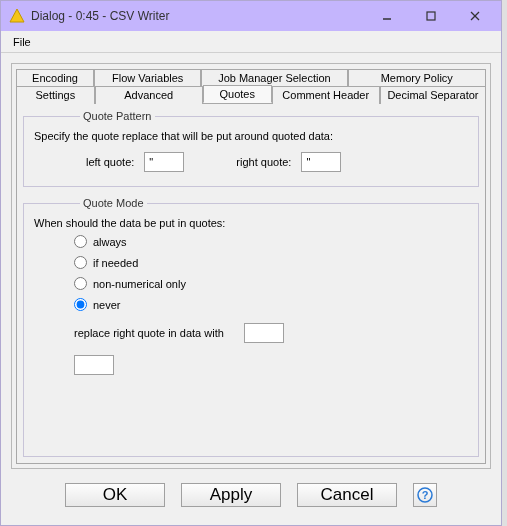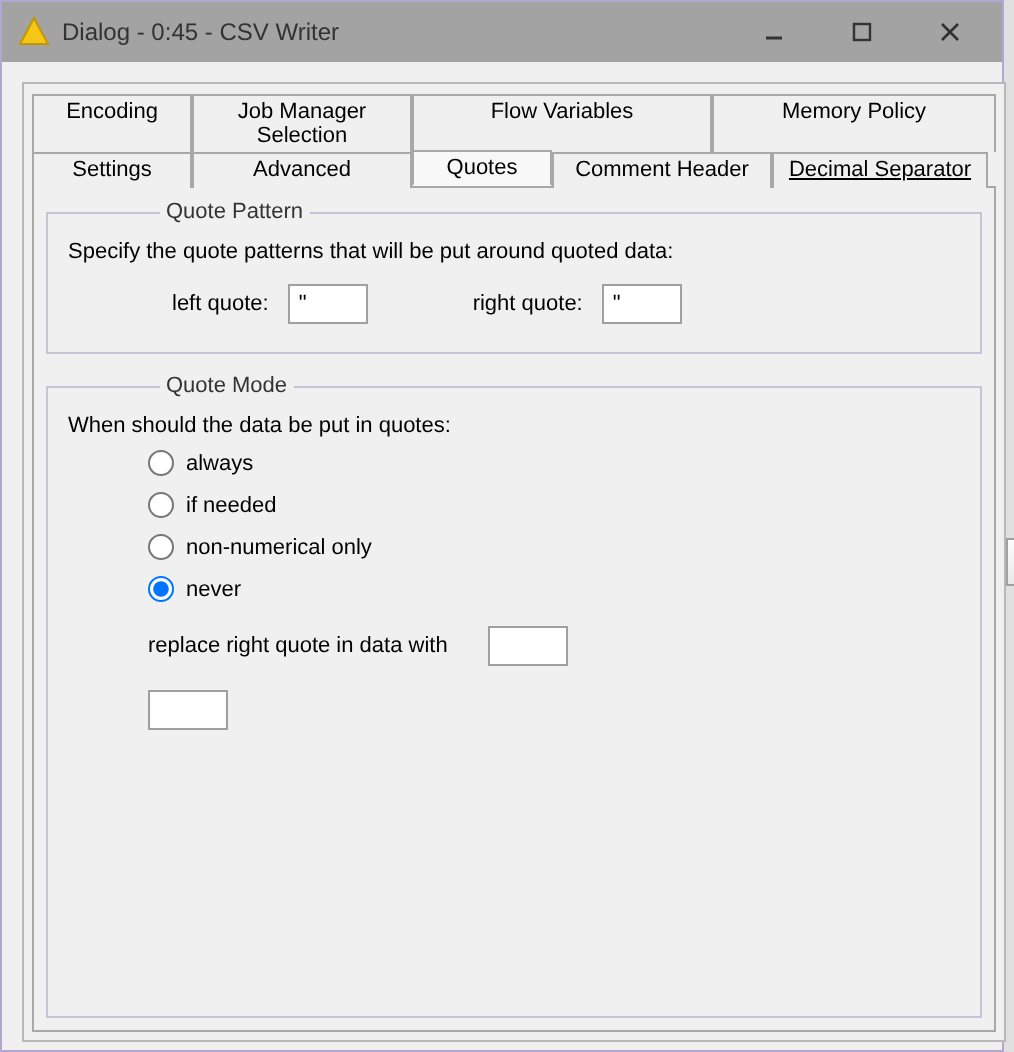--- a/index.html
+++ b/index.html
@@ -15,21 +15,21 @@
   .window {
     width: 502px;
     height: 526px;
     background: #f0f0f0;
     border: 1px solid #b0a8d0;
     display: flex;
     flex-direction: column;
   }
   .titlebar {
     height: 30px;
-    background: #a3a3a3;
+    background: #c4b5fd;
     display: flex;
     align-items: center;
     padding: 0 4px 0 8px;
     color: #333;
     font-size: 12px;
   }
   .titlebar .app-icon {
     width: 16px; height: 16px;
     margin-right: 6px;
   }
@@ -49,21 +49,21 @@
     border-bottom: 1px solid #d0d0d0;
   }
   .menu-item {
     padding: 2px 6px;
     cursor: pointer;
   }
   .content {
     flex: 1;
     padding: 10px 10px 4px 10px;
     display: flex;
-    flex-direction: row;
+    flex-direction: column;
   }
   .tabs-wrap {
     flex: 1;
     border: 1px solid #b8b8b8;
     padding: 4px;
     display: flex;
     flex-direction: column;
     background: #f0f0f0;
   }
   .tab-row {
@@ -86,21 +86,21 @@
     top: 0;
   }
   .tab-row1 .tab:nth-child(1){ width: 80px; }
   .tab-row1 .tab:nth-child(2){ width: 110px; }
   .tab-row1 .tab:nth-child(3){ width: 150px; }
   .tab-row1 .tab:nth-child(4){ width: 142px; }
   .tab-row2 .tab:nth-child(1){ width: 80px; }
   .tab-row2 .tab:nth-child(2){ width: 110px; }
   .tab-row2 .tab:nth-child(3){ width: 70px; }
   .tab-row2 .tab:nth-child(4){ width: 110px; }
-  .tab-row2 .tab:nth-child(5){ width: 108px; text-decoration: underline; }
+  .tab-row2 .tab:nth-child(5){ width: 108px; }
   .tab-body {
     flex: 1;
     border: 1px solid #a8a8a8;
     background: #f0f0f0;
     padding: 6px;
     display: flex;
     flex-direction: column;
     gap: 10px;
   }
   fieldset {
@@ -191,43 +191,46 @@
       </div>
       <div class="title-btn">
         <svg width="10" height="10" viewBox="0 0 10 10">
             <line x1="1" y1="1" x2="9" y2="9" stroke="#333" stroke-width="1.3"></line>
             <line x1="9" y1="1" x2="1" y2="9" stroke="#333" stroke-width="1.3"></line>
           </svg>
       </div>
     </div>
   </div>
 
+  <div class="menubar">
+    <div class="menu-item">File</div>
+  </div>
 
   <div class="content">
     <div class="tabs-wrap">
 
       <div class="tab-row tab-row1">
         <div class="tab">Encoding</div>
+        <div class="tab">Flow Variables</div>
         <div class="tab">Job Manager Selection</div>
-        <div class="tab">Flow Variables</div>
         <div class="tab">Memory Policy</div>
       </div>
       <div class="tab-row tab-row2">
         <div class="tab">Settings</div>
         <div class="tab">Advanced</div>
         <div class="tab active">Quotes</div>
         <div class="tab">Comment Header</div>
         <div class="tab">Decimal Separator</div>
       </div>
 
       <div class="tab-body">
 
         <fieldset>
           <legend>Quote Pattern</legend>
-          <div class="desc">Specify the quote patterns that will be put around quoted data:</div>
+          <div class="desc">Specify the quote replace that will be put around quoted data:</div>
           <div class="quote-inputs">
             <label>left quote:</label>
             <input type="text" value="&quot;" style="">
             <span style="width:20px"></span>
             <label>right quote:</label>
             <input type="text" value="&quot;" style="">
           </div>
         </fieldset>
 
         <fieldset style="flex:1">

